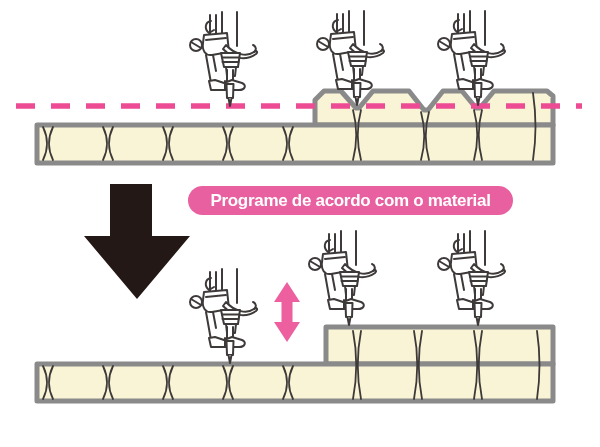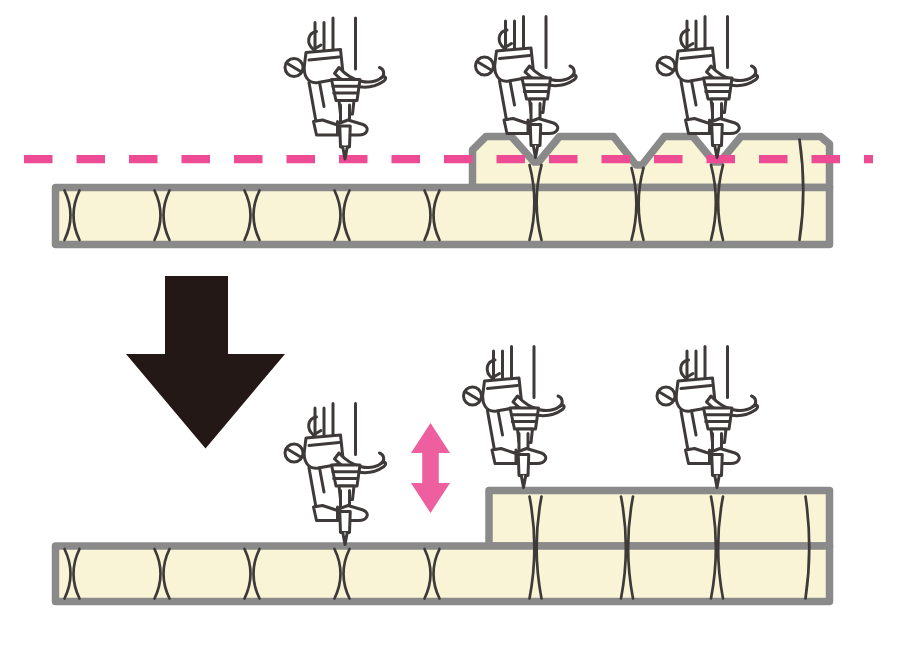--- a/index.html
+++ b/index.html
@@ -125,14 +125,17 @@
       </g>
 
       <use href="#foot" transform="translate(181,267)"></use>
       <use href="#foot" transform="translate(300,229)"></use>
       <use href="#foot" transform="translate(429,229)"></use>
 
       <polygon class="pinkfill" points="287,282 300,302 292.5,302 292.5,322 300,322 287,342 274,322 281.5,322 281.5,302 274,302"></polygon>
     </g>
   </svg>
 
+  <div class="badge">
+    <span>Programe de acordo com o material</span>
+  </div>
 
 </div>
 
 </body></html>

